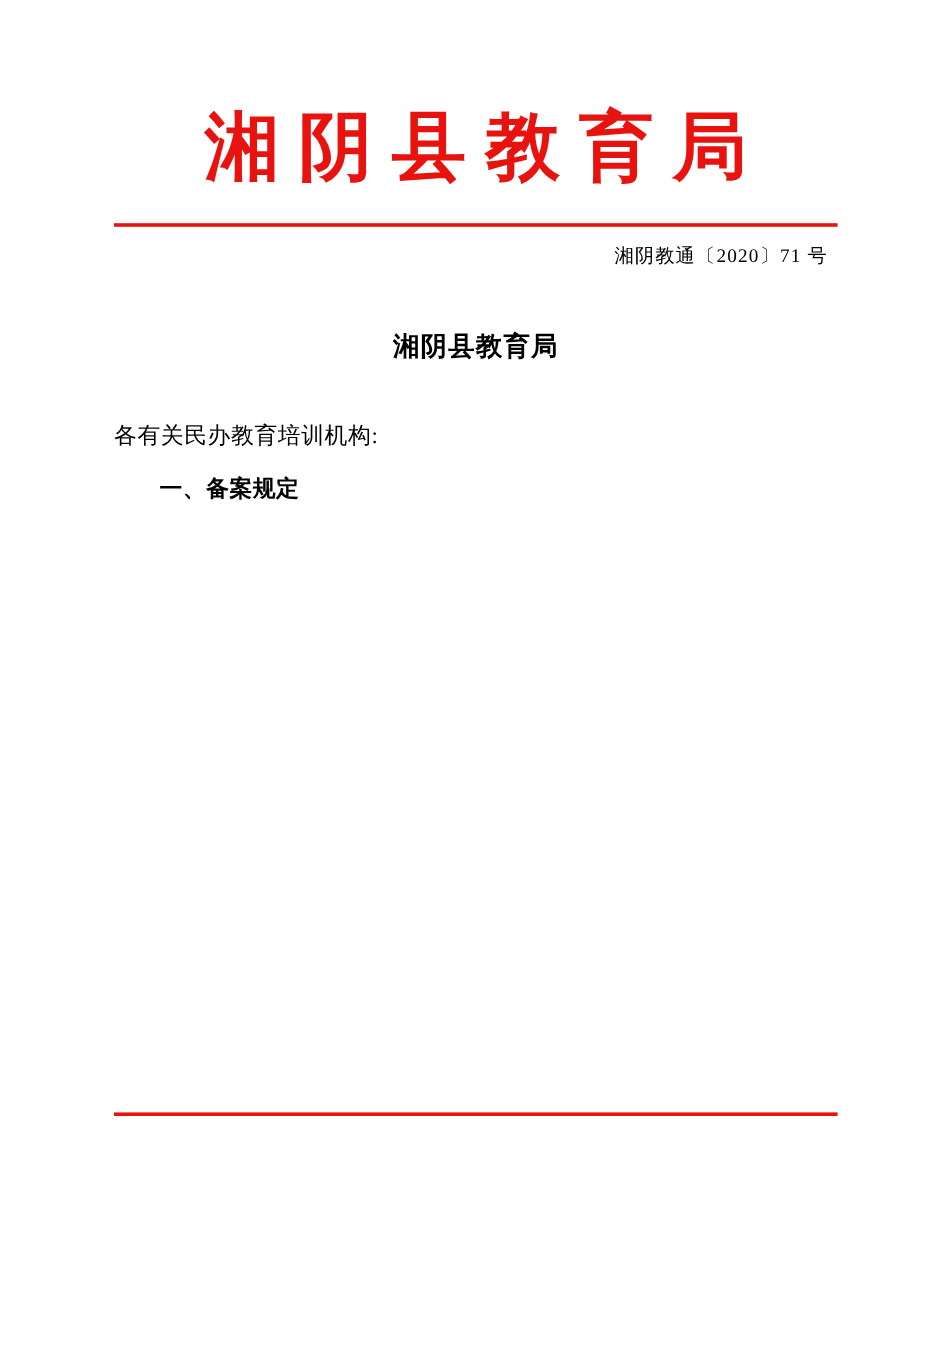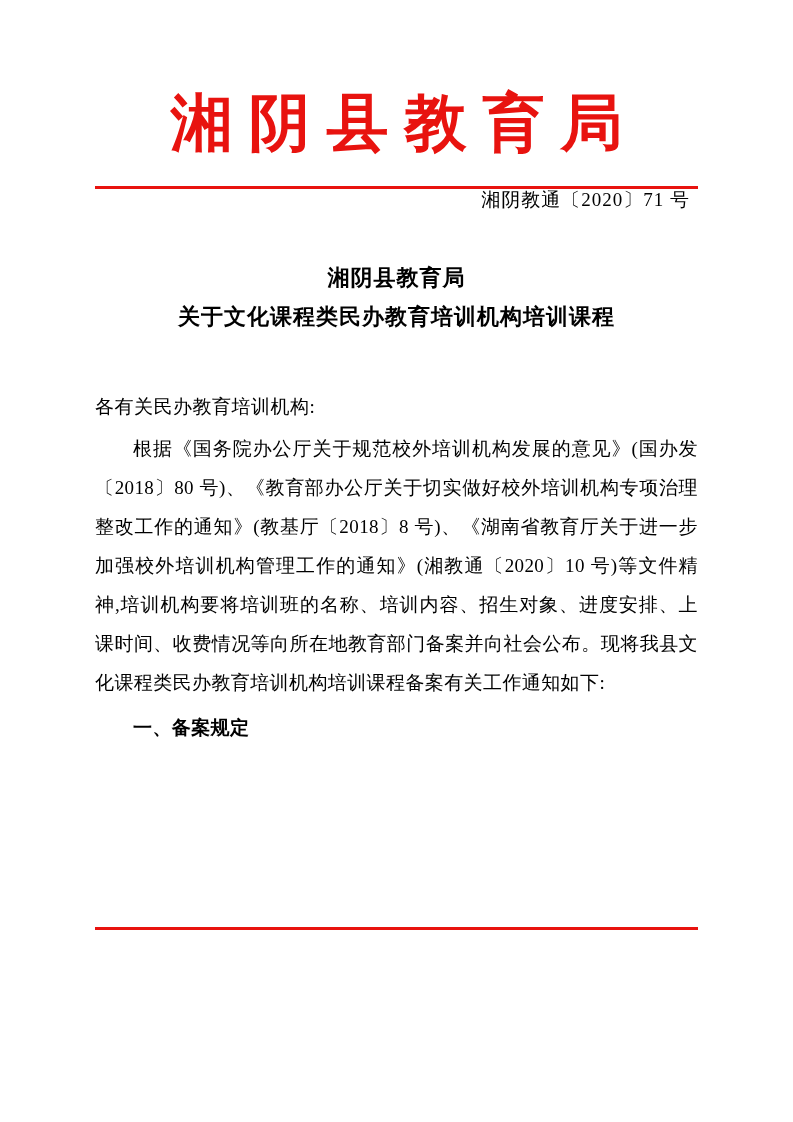--- a/index.html
+++ b/index.html
@@ -31,38 +31,38 @@
     font-size: 62px;
     font-weight: bold;
     letter-spacing: 16px;
     text-indent: 16px;
     line-height: 1.15;
     font-family: "Liberation Serif", "DejaVu Serif", serif;
     white-space: nowrap;
   }
   .doc-number {
     text-align: right;
-    font-size: 19px;
-    margin-top: 28px;
+    font-size: 16px;
+    margin-top: 44px;
     letter-spacing: 1px;
     padding-right: 8px;
   }
   .title-block {
     text-align: center;
     margin-top: 46px;
     font-weight: bold;
     font-size: 22px;
     line-height: 1.75;
     letter-spacing: 1px;
   }
   .title-block .line {
     display: block;
   }
   .salutation {
-    margin-top: 52px;
+    margin-top: 36px;
     font-size: 19px;
     line-height: 2.0;
     letter-spacing: 0.5px;
   }
   .body-para {
     font-size: 19px;
     line-height: 2.05;
     text-align: justify;
     text-justify: inter-ideograph;
     letter-spacing: 0.4px;
@@ -104,25 +104,23 @@
   <div class="masthead">
     <div class="masthead-title">湘阴县教育局</div>
   </div>
 
   <div class="rule-top"></div>
 
   <div class="doc-number">湘阴教通〔2020〕71 号</div>
 
   <div class="title-block">
     <span class="line">湘阴县教育局</span>
-    <span class="line">关于文化课程类民办教育培训机构培训课程</span>
   </div>
 
   <div class="salutation">各有关民办教育培训机构:</div>
 
-  <div class="body-para indent">根据《国务院办公厅关于规范校外培训机构发展的意见》(国办发〔2018〕80 号)、《教育部办公厅关于切实做好校外培训机构专项治理整改工作的通知》(教基厅〔2018〕8 号)、《湖南省教育厅关于进一步加强校外培训机构管理工作的通知》(湘教通〔2020〕10 号)等文件精神,培训机构要将培训班的名称、培训内容、招生对象、进度安排、上课时间、收费情况等向所在地教育部门备案并向社会公布。现将我县文化课程类民办教育培训机构培训课程备案有关工作通知如下:</div>
 
   <div class="section-heading">一、备案规定</div>
 
 
   <div class="rule-bottom"></div>
 
 </div>
 
 </body></html>

